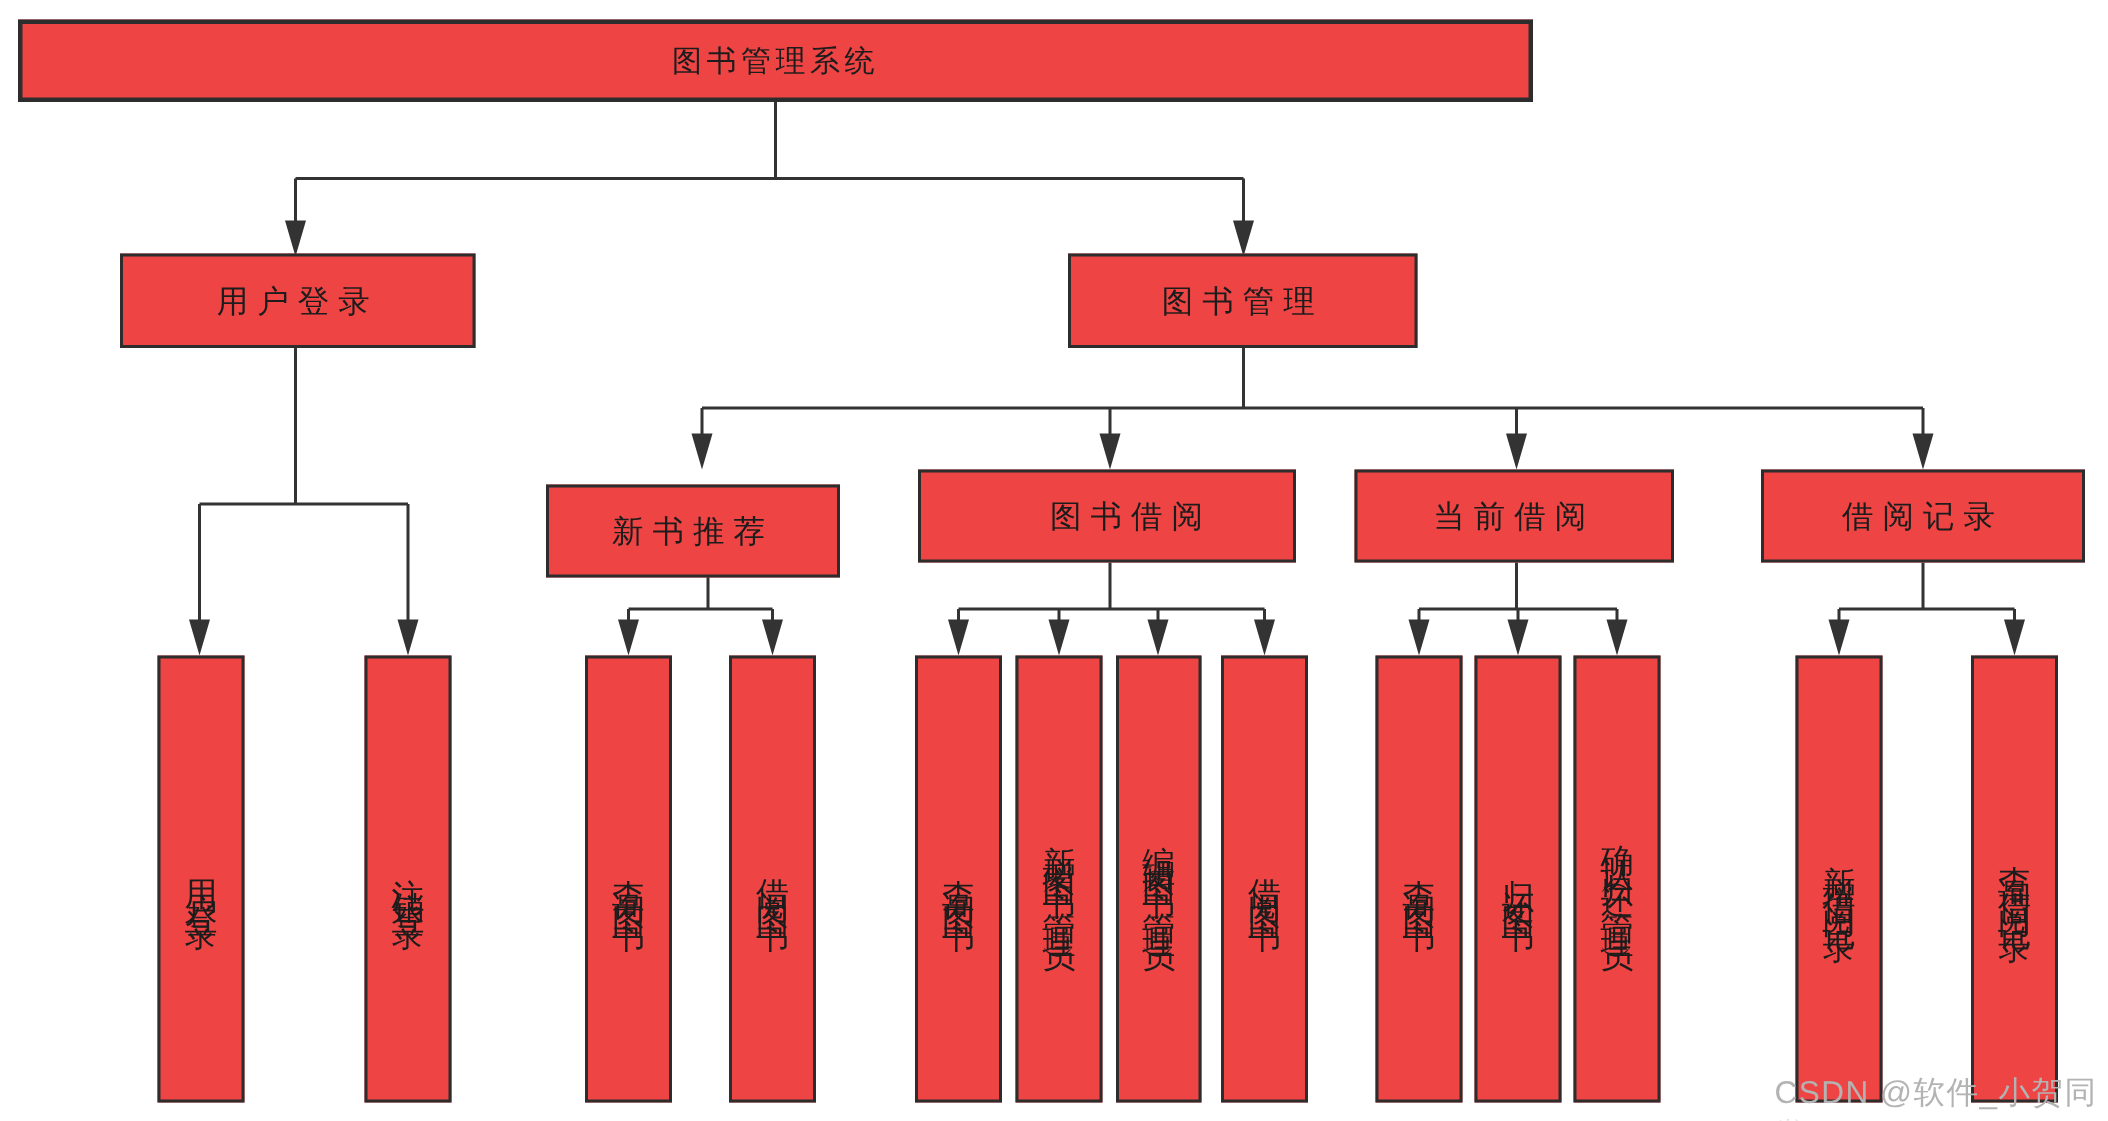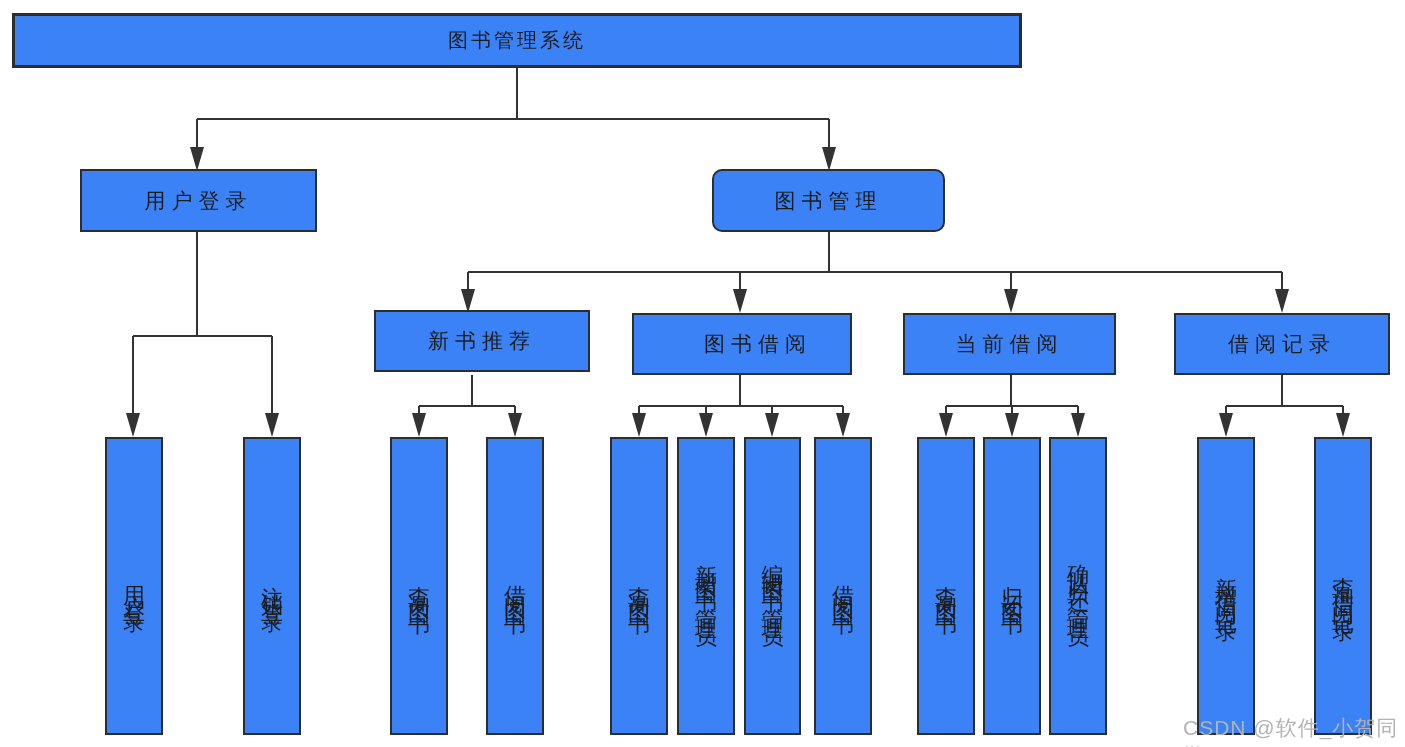--- a/index.html
+++ b/index.html
@@ -13,21 +13,21 @@
   }
   .connectors {
     position: absolute;
     left: 0; top: 0;
     width: 1405px; height: 747px;
     z-index: 0;
   }
   .node {
     position: absolute;
     box-sizing: border-box;
-    background: #3b82f6;
+    background: #ef4444;
     border: 2px solid var(--border, #2d2d2d);
     color: var(--text, #1c1c1c);
     display: flex;
     align-items: center;
     justify-content: center;
     z-index: 1;
     white-space: nowrap;
   }
   .root-node  { border-width: 3px; font-size: 20px; letter-spacing: 3px; }
   .branch-node { font-size: 21px; letter-spacing: 6px; }
@@ -69,24 +69,24 @@
              M632 413 L646 413 L639 437 Z  M699 413 L713 413 L706 437 Z
              M765 413 L779 413 L772 437 Z  M836 413 L850 413 L843 437 Z
              M939 413 L953 413 L946 437 Z  M1005 413 L1019 413 L1012 437 Z
              M1071 413 L1085 413 L1078 437 Z  M1219 413 L1233 413 L1226 437 Z
              M1336 413 L1350 413 L1343 437 Z"></path>
   </svg>
 
   <div class="node root-node" style="left:12px; top:13px; width:1010px; height:55px;">图书管理系统</div>
 
   <div class="node branch-node" style="left:80px; top:169px; width:237px; height:63px;">用户登录</div>
-  <div class="node branch-node" style="left:712px; top:169px; width:233px; height:63px;border-radius:10px;">图书管理</div>
+  <div class="node branch-node" style="left:712px; top:169px; width:233px; height:63px;">图书管理</div>
 
-  <div class="node branch-node" style="left:364px; top:310px; width:216px; height:62px;margin-left:10px;">新书推荐</div>
-  <div class="node branch-node" style="left:632px; top:313px; width:220px; height:62px;padding-left:32px;">图书借阅</div>
+  <div class="node branch-node" style="left:364px; top:323px; width:196px; height:62px;">新书推荐</div>
+  <div class="node branch-node" style="left:612px; top:313px; width:252px; height:62px;padding-left:32px;">图书借阅</div>
   <div class="node branch-node" style="left:903px; top:313px; width:213px; height:62px;">当前借阅</div>
   <div class="node branch-node" style="left:1174px; top:313px; width:216px; height:62px;">借阅记录</div>
 
   <div class="node leaf-node" style="left:105px; top:437px; width:58px; height:298px;">用户登录</div>
   <div class="node leaf-node" style="left:243px; top:437px; width:58px; height:298px;">注销登录</div>
 
   <div class="node leaf-node" style="left:390px; top:437px; width:58px; height:298px;">查询图书</div>
   <div class="node leaf-node" style="left:486px; top:437px; width:58px; height:298px;">借阅图书</div>
 
   <div class="node leaf-node" style="left:610px; top:437px; width:58px; height:298px;">查询图书</div>

